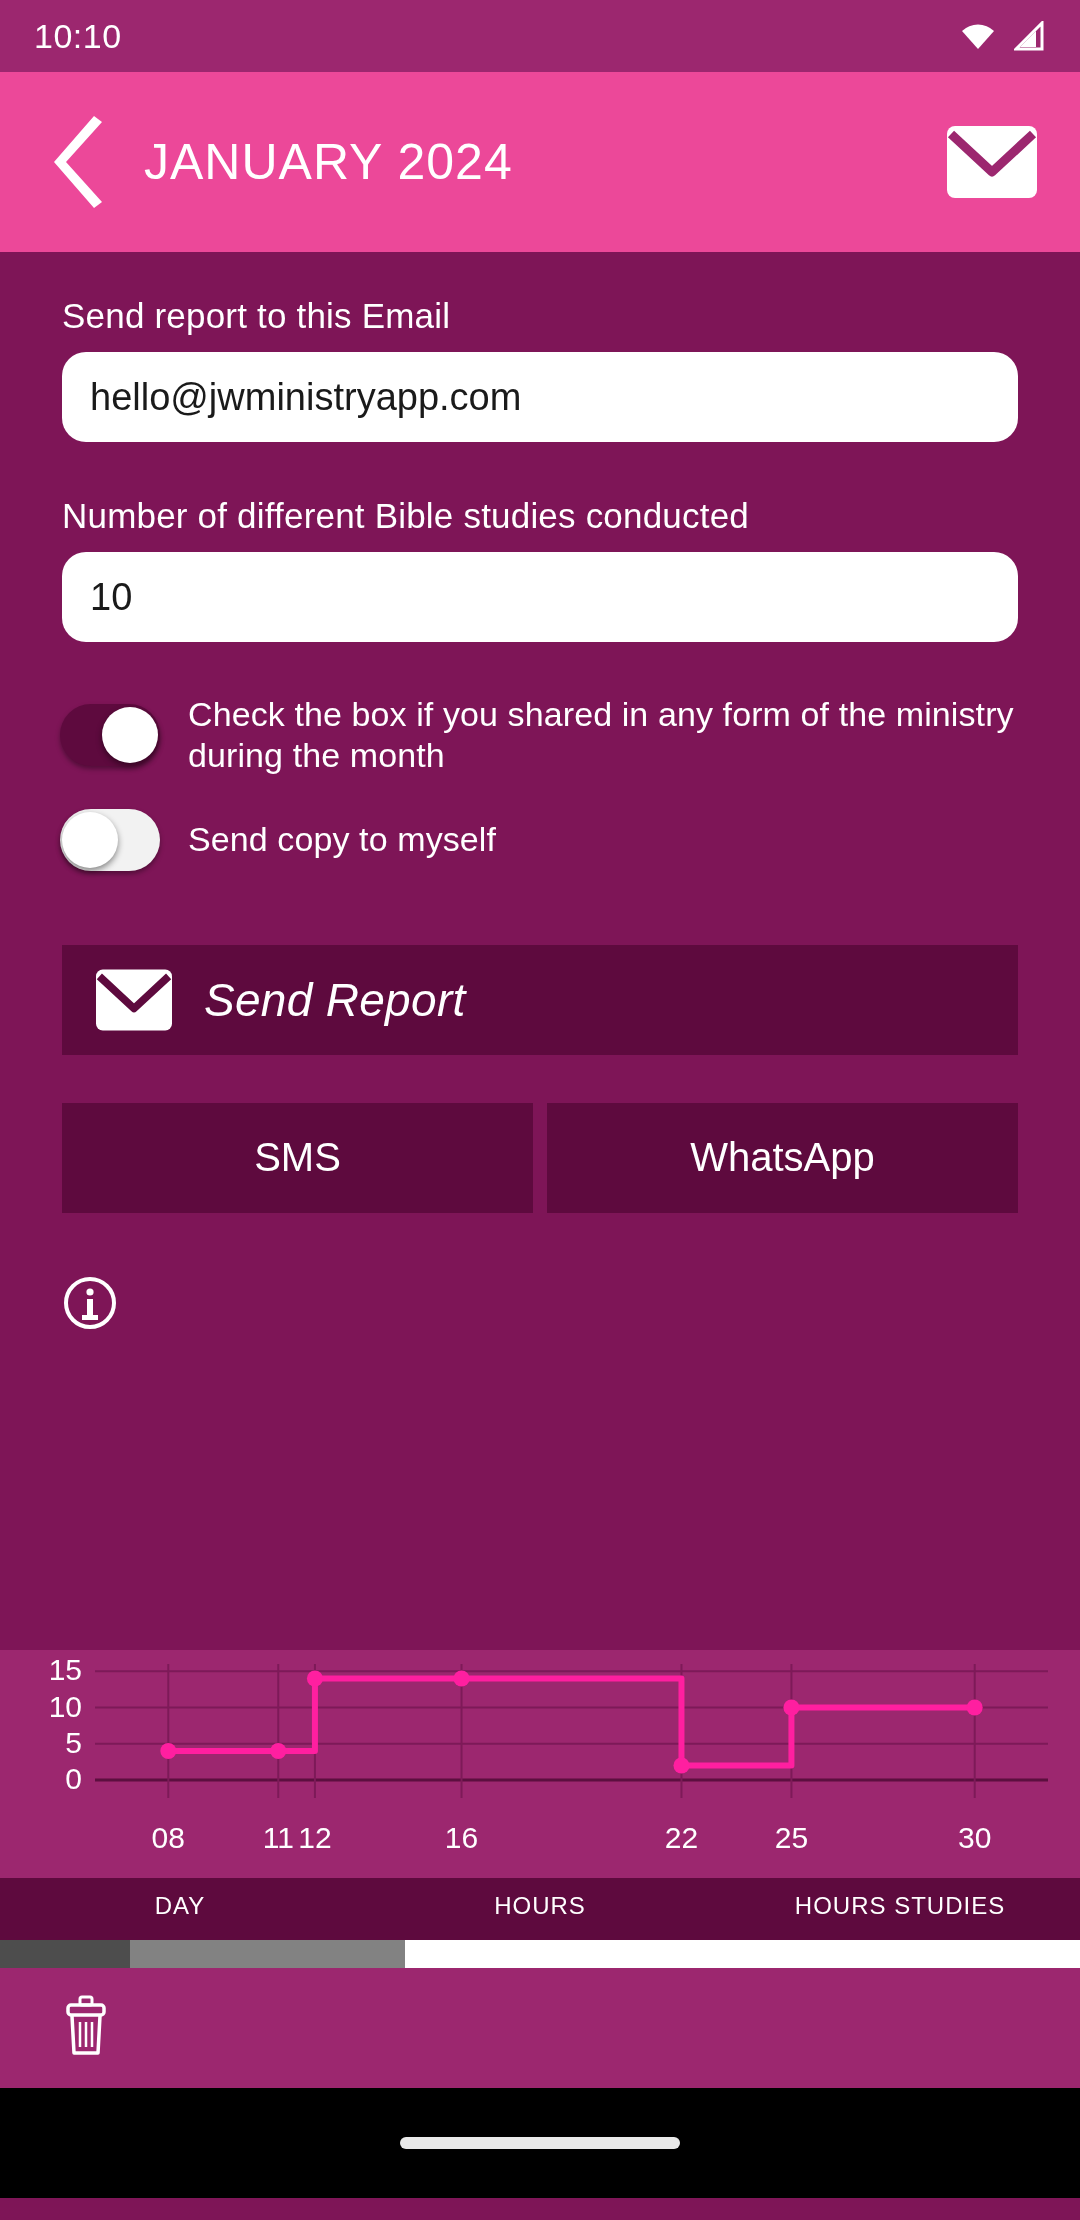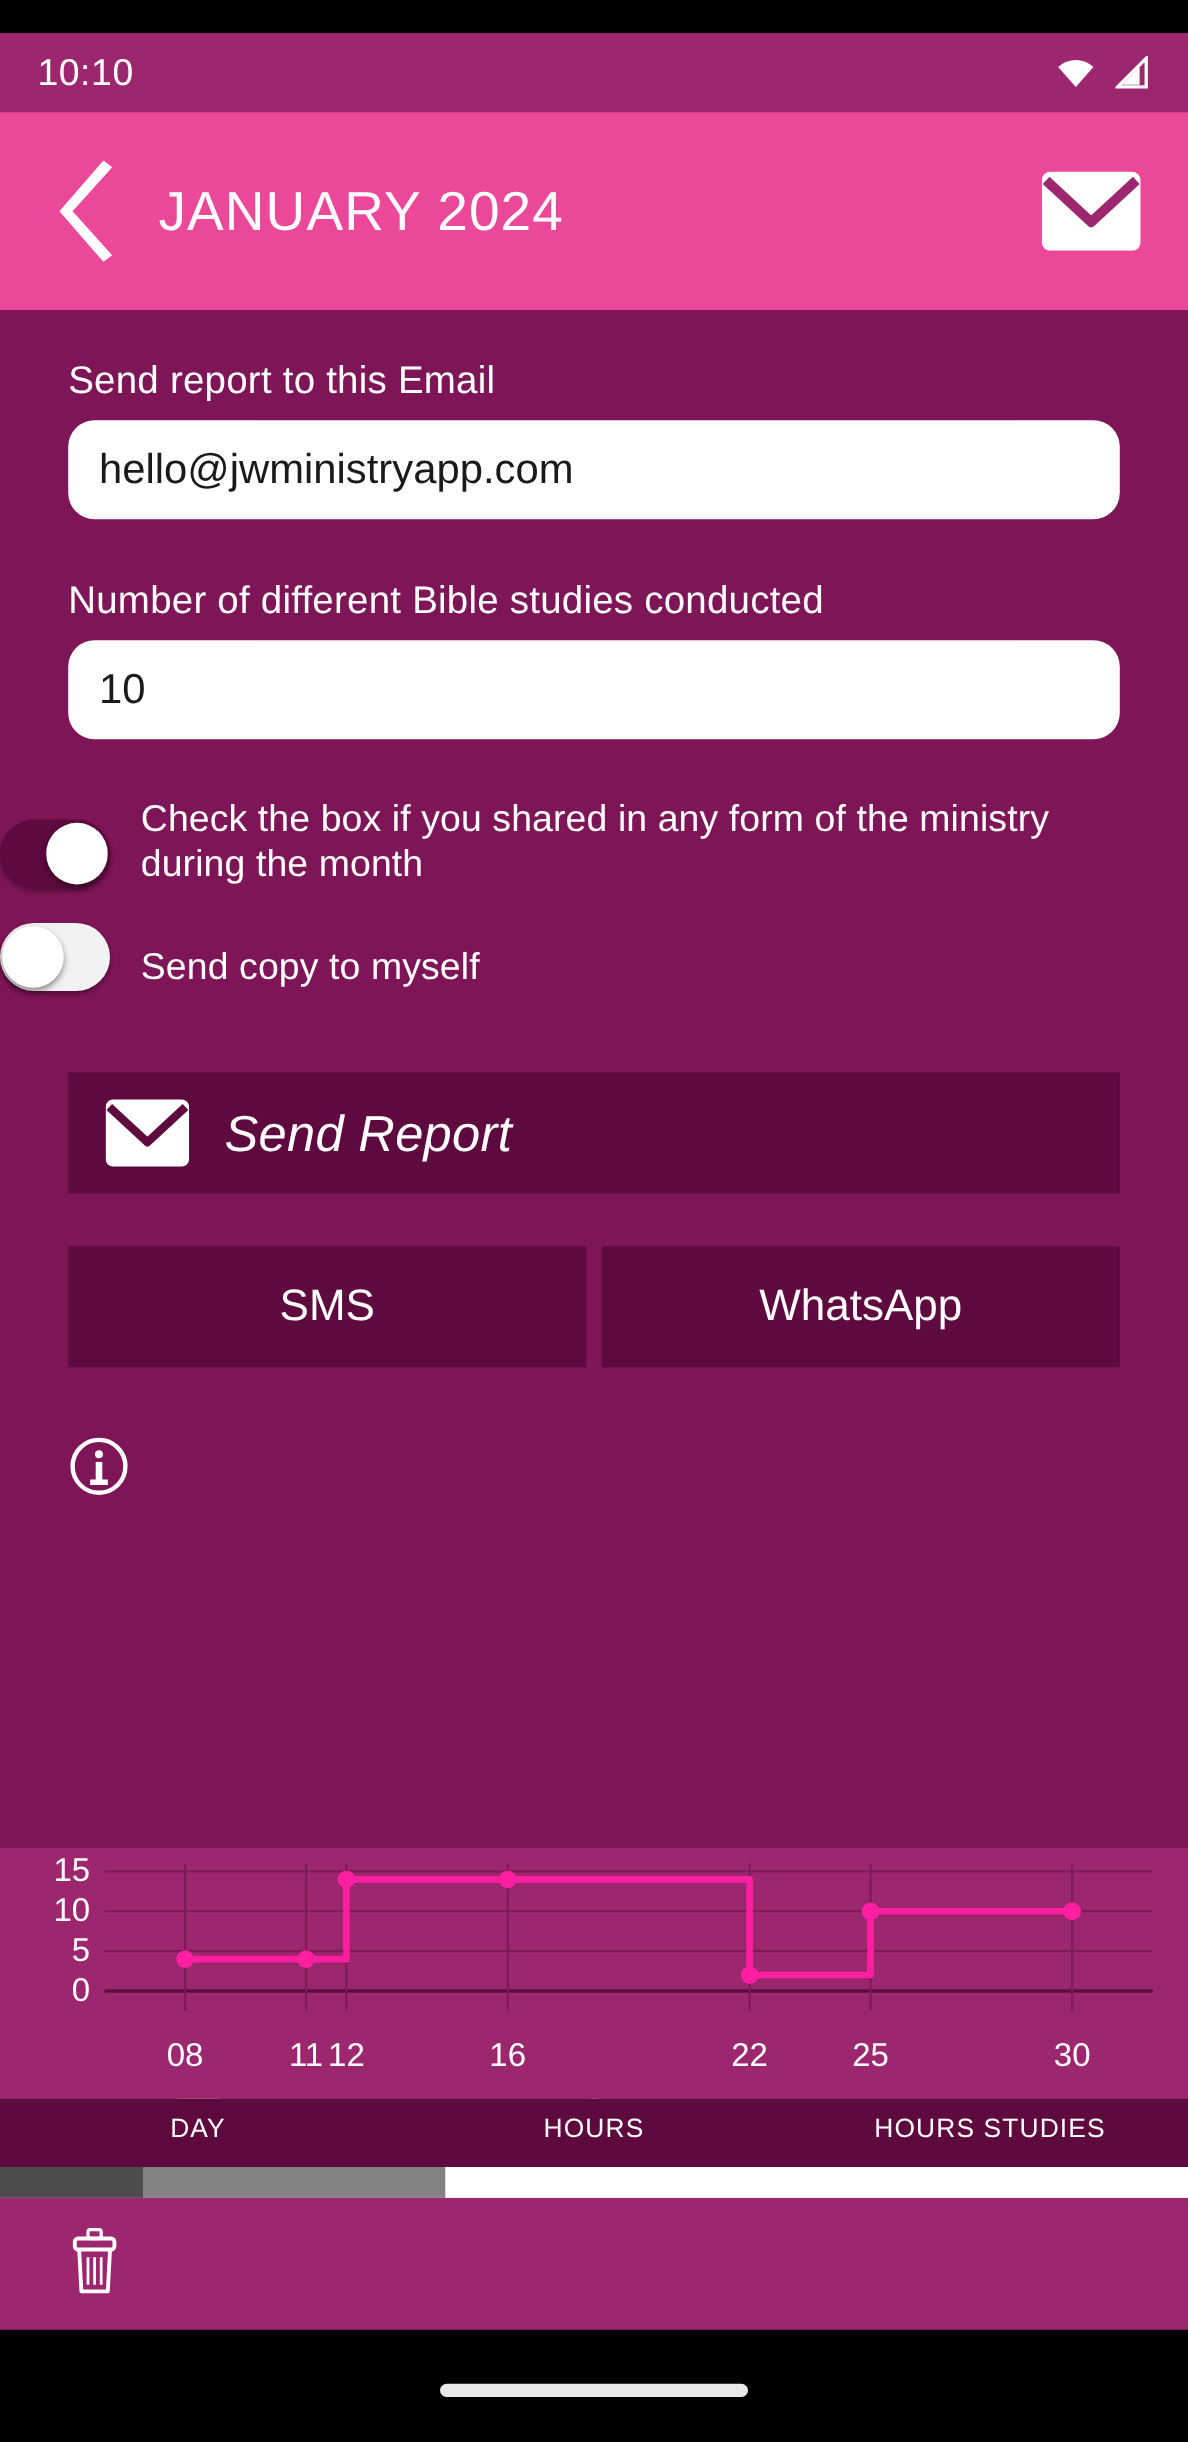--- a/index.html
+++ b/index.html
@@ -9,21 +9,20 @@
     background:#000;
     overflow:hidden;
   }
   #screen { position:relative; width:1080px; height:2220px; background:#7E1557; }
 
   
   .statusbar {
     height:72px; background:#9C276F;
     display:flex; align-items:center; justify-content:space-between;
     padding:0 34px;
-    margin-top:30px;
   }
   .clock { color:#fff; font-size:34px; letter-spacing:.5px; }
   .status-icons { display:flex; align-items:center; gap:18px; }
 
   
   .appbar {
     height:180px; background:#ec4899;
     display:flex; align-items:center; padding:0 40px 0 42px;
   }
   .back-btn { width:80px; height:96px; display:flex; align-items:center; justify-content:center; }
@@ -41,21 +40,21 @@
     padding-left:62px; margin-bottom:16px; letter-spacing:.2px;
   }
   .text-input {
     margin:0 62px 0 62px; background:#fff; height:90px;
     display:flex; align-items:center; padding-left:28px;
     font-size:38px; color:#1a1a1a; font-weight:300;border-radius:24px;
   }
   .gap-a { height:54px; }
 
   
-  .toggle-row { display:flex; align-items:flex-end; padding-right:40px; }
+  .toggle-row { display:flex; align-items:center; padding-left:60px; padding-right:40px; }
   .row1 { margin-top:52px; }
   .row2 { margin-top:32px; }
   .switch {
     position:relative; width:100px; height:62px; border-radius:34px;
     flex:0 0 auto; box-shadow:0 3px 5px rgba(0,0,0,.35);
   }
   .switch.on  { background:#5E0A3E; }
   .switch.off { background:#f2f2f2; }
   .knob {
     position:absolute; top:3px; width:56px; height:56px; border-radius:50%;

